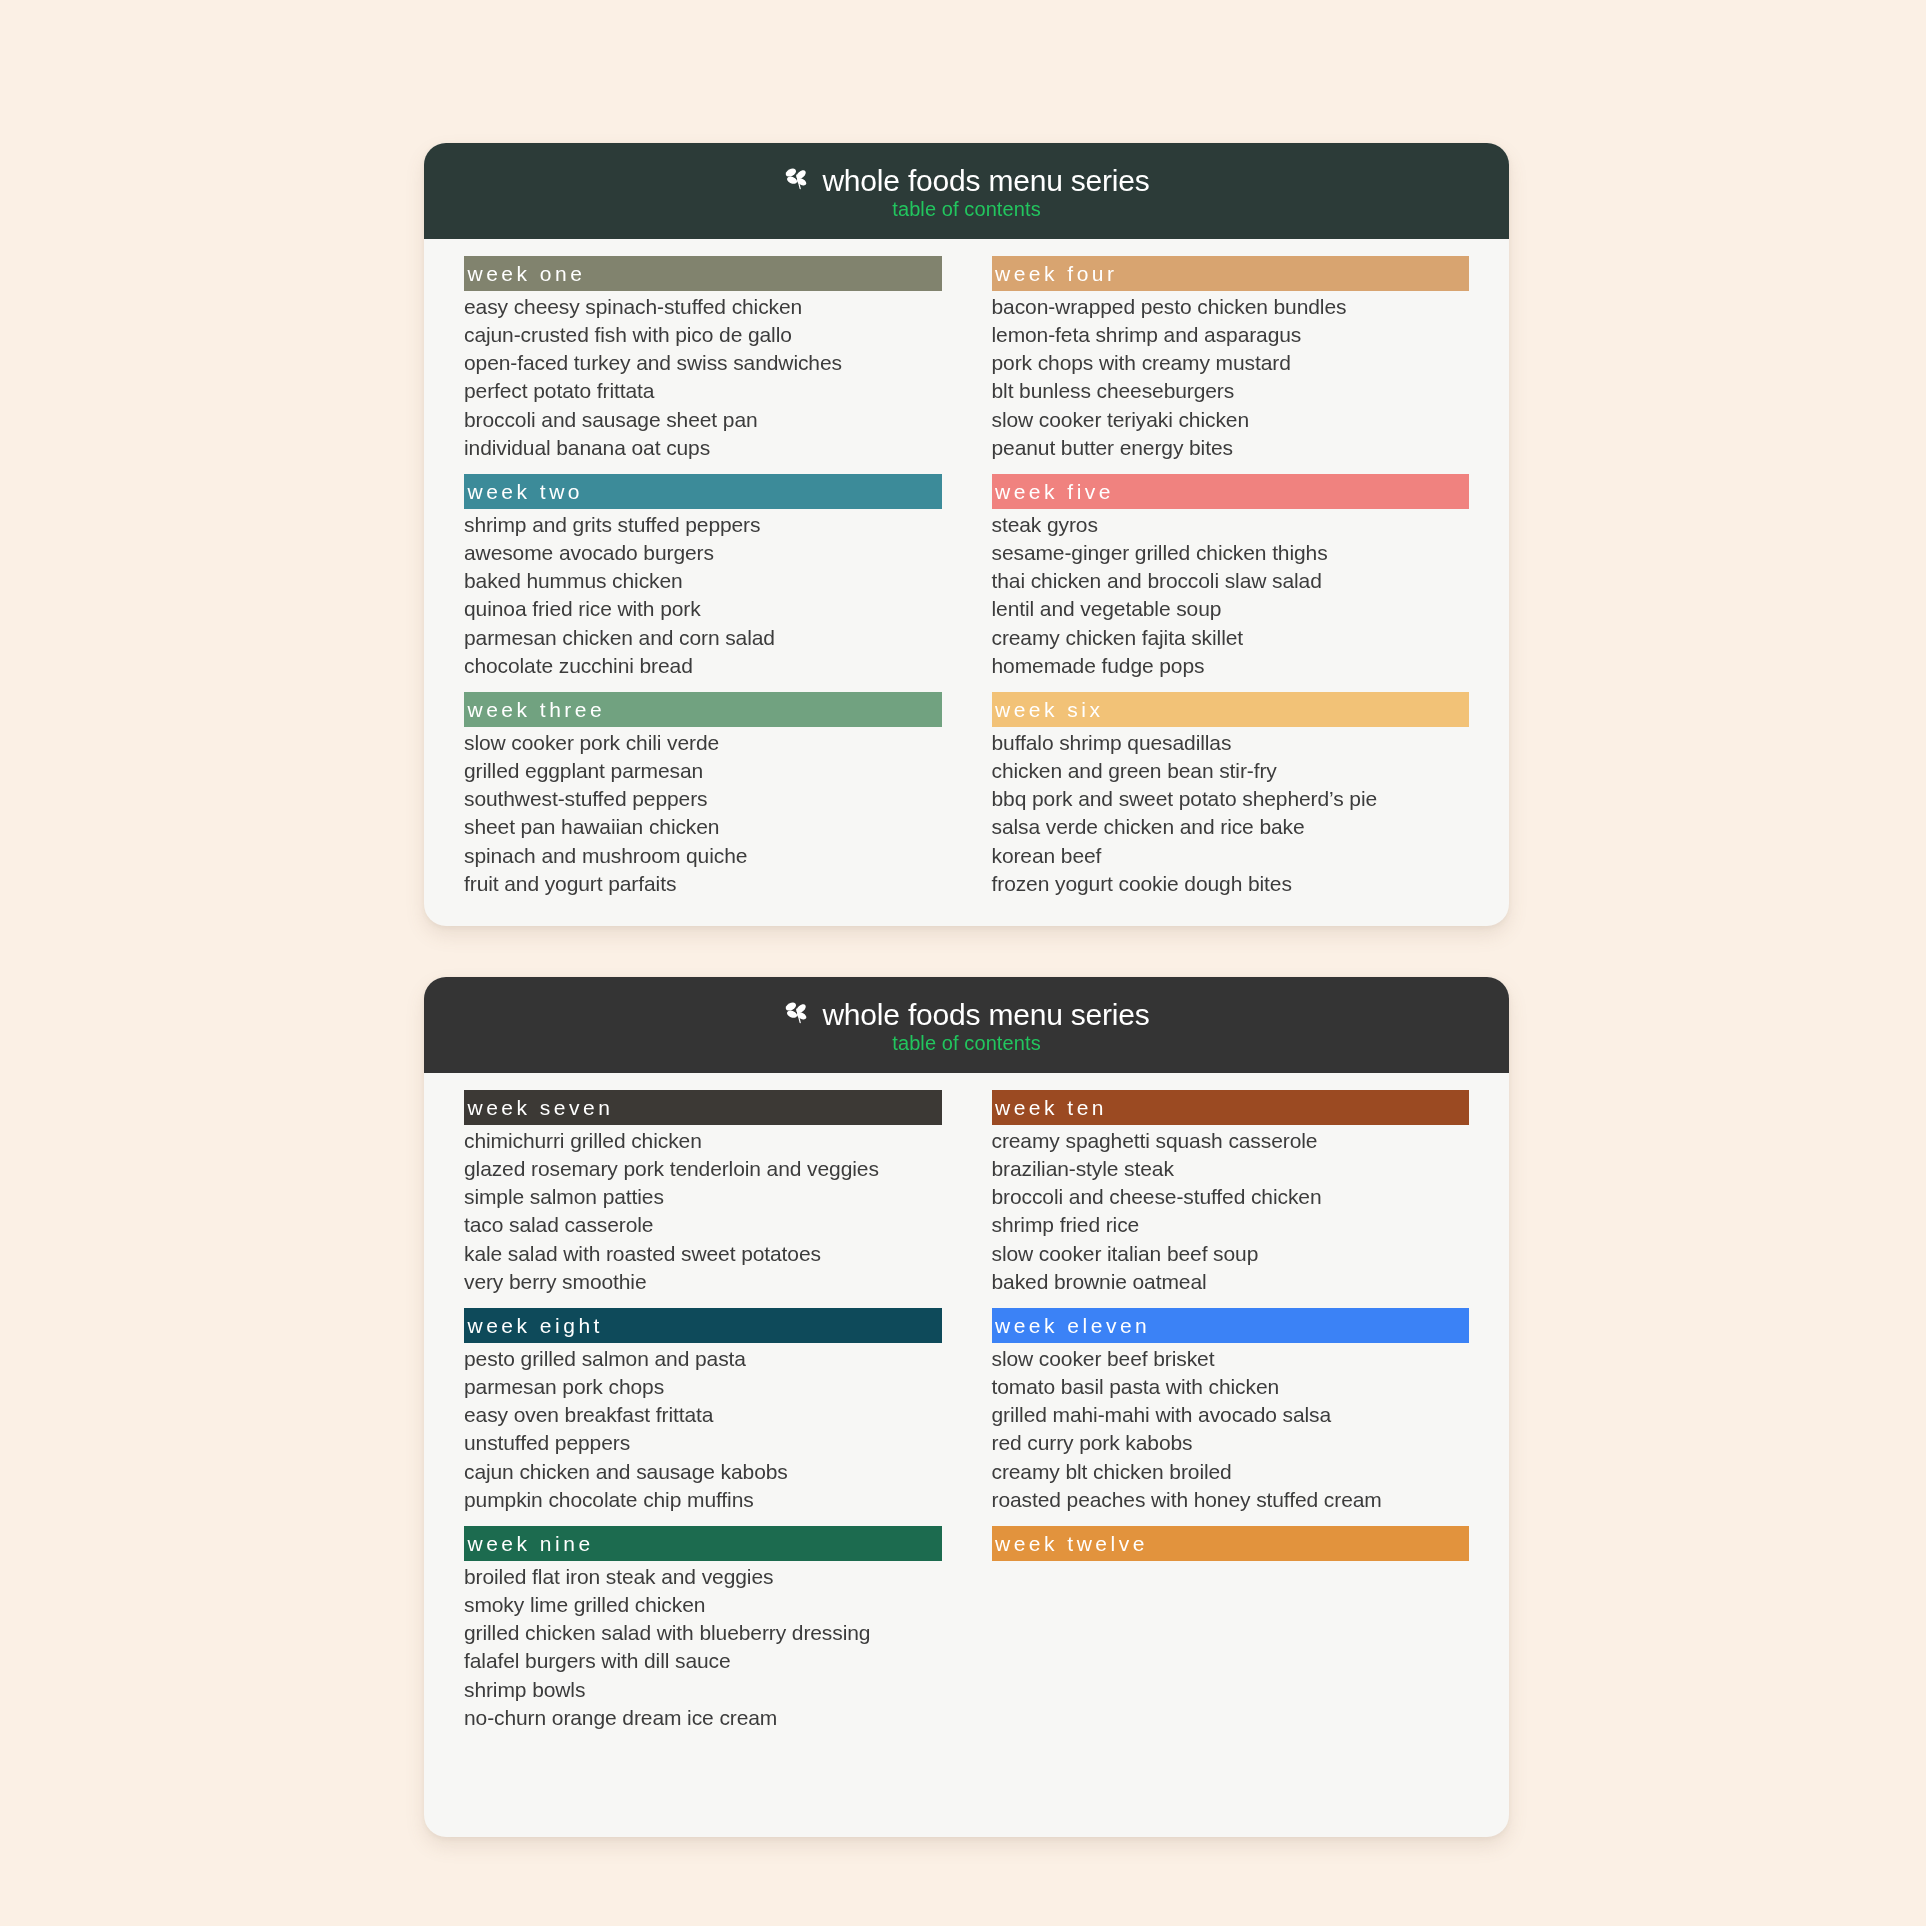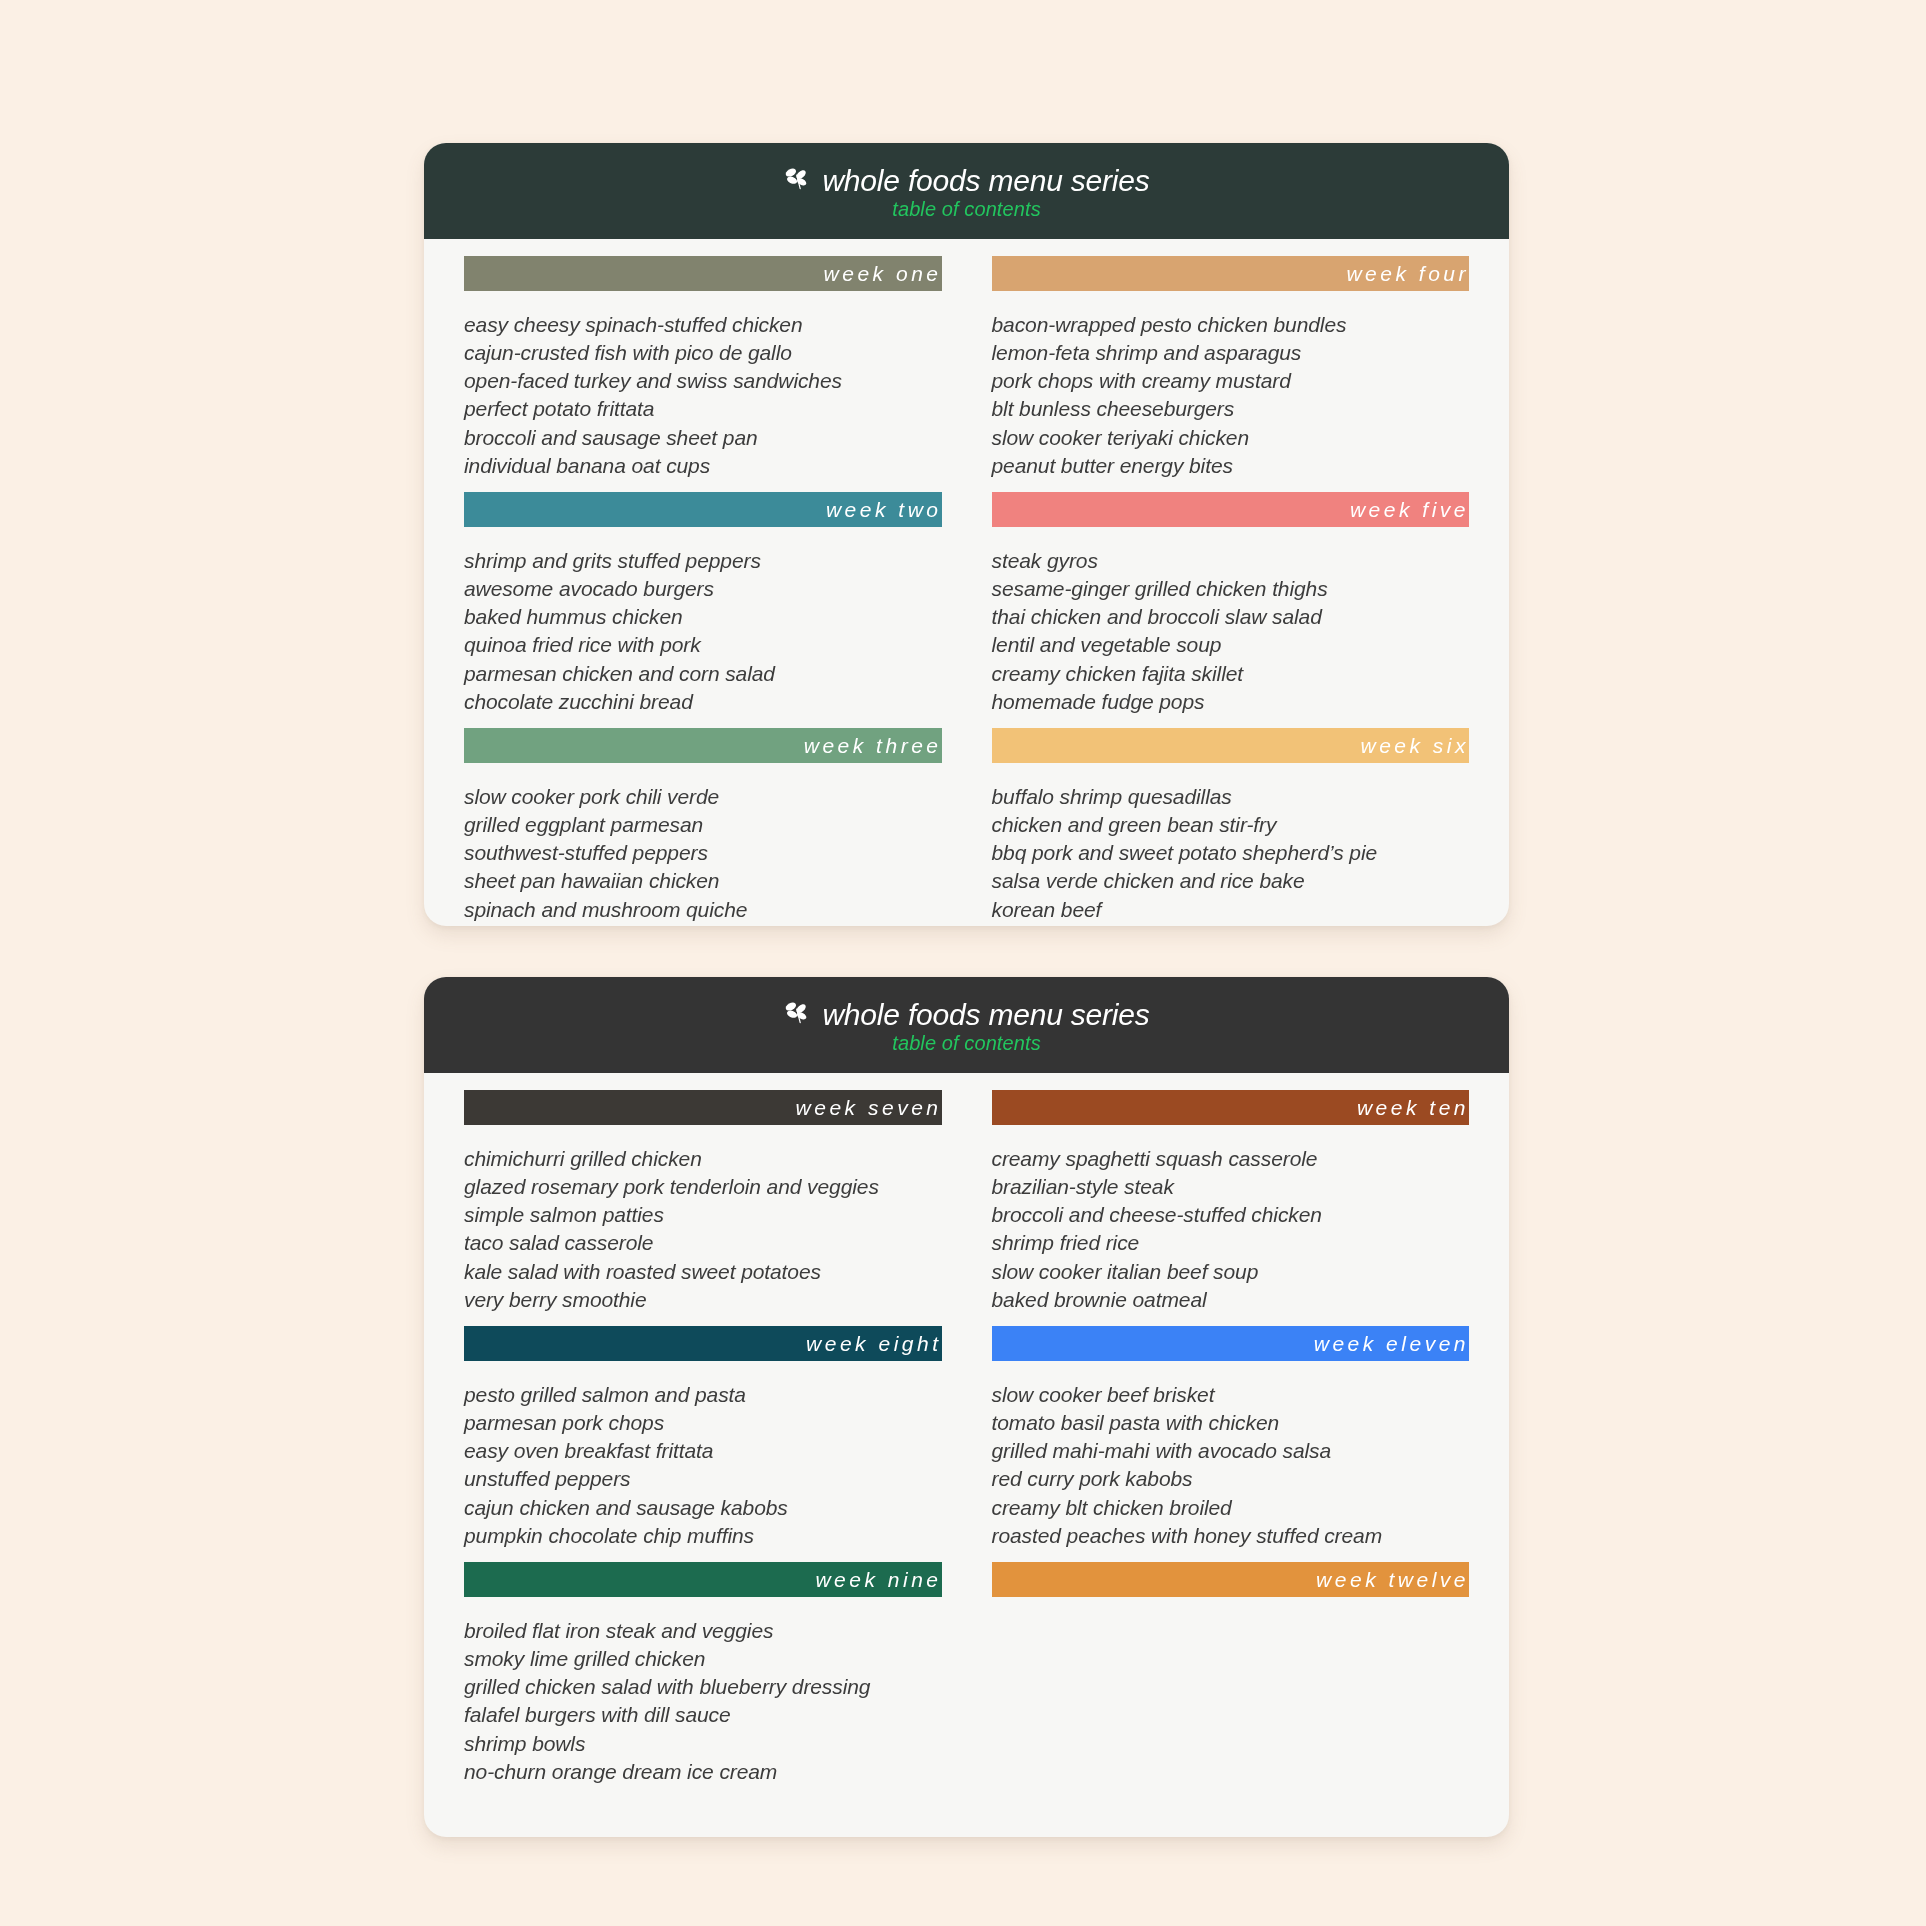--- a/index.html
+++ b/index.html
@@ -2,21 +2,21 @@
 <html style="font-size:10.3px"><head>
 <meta charset="utf-8">
 <style>
   * { margin:0; padding:0; box-sizing:border-box; }
   html, body {
     width:1926px; height:1926px;
     background:#fbf0e5;
     font-family:"Liberation Sans", sans-serif;
     overflow:hidden;
   }
-  .page { position:relative; width:1926px; height:1926px;font-style:italic; }
+  .page { position:relative; width:1926px; height:1926px; }
 
   .card {
     position:absolute;
     background:#f7f7f5;
     border-radius:22px;
     box-shadow:0 9px 19px rgba(120,95,70,0.13), 0 1.9px 5.1px rgba(120,95,70,0.07);
     overflow:hidden;
   }
   #card-one { left:424px; top:143px; width:1085px; height:783px; }
   #card-two { left:424px; top:977px; width:1085px; height:860px; }
@@ -55,22 +55,22 @@
     gap:50px;
   }
   .column { flex:1; min-width:0; }
 
   .week-block { margin-bottom:2.6px; }
 
   .week-bar {
     height:35px;
     display:flex;
     align-items:center;
-    justify-content:flex-end;
-    margin-bottom:20px;
+    justify-content:flex-start;
+    margin-bottom:2px;
   }
   .week-bar-label {
     color:#ffffff;
     font-size:21px;
     letter-spacing:3.5px;
     text-indent:3.5px;
     font-weight:400;
     line-height:1;
   }
 

